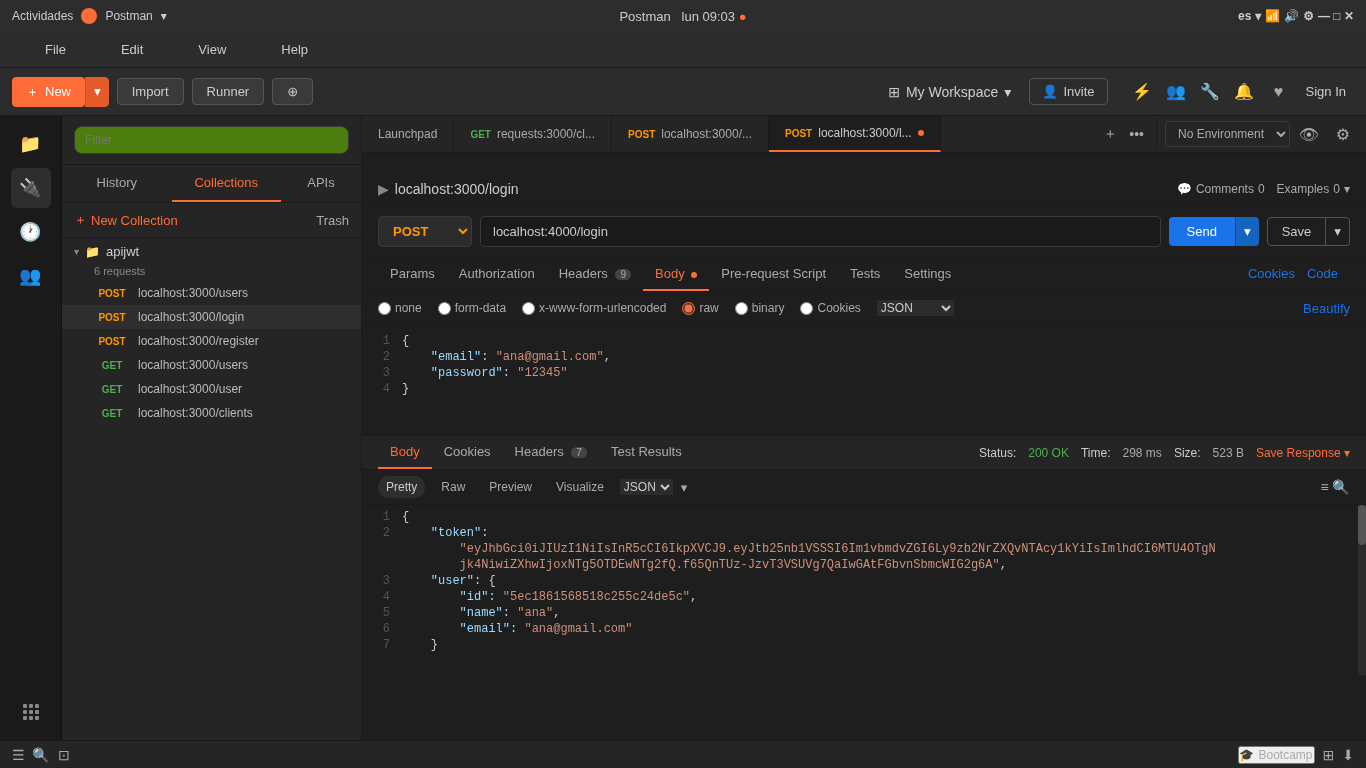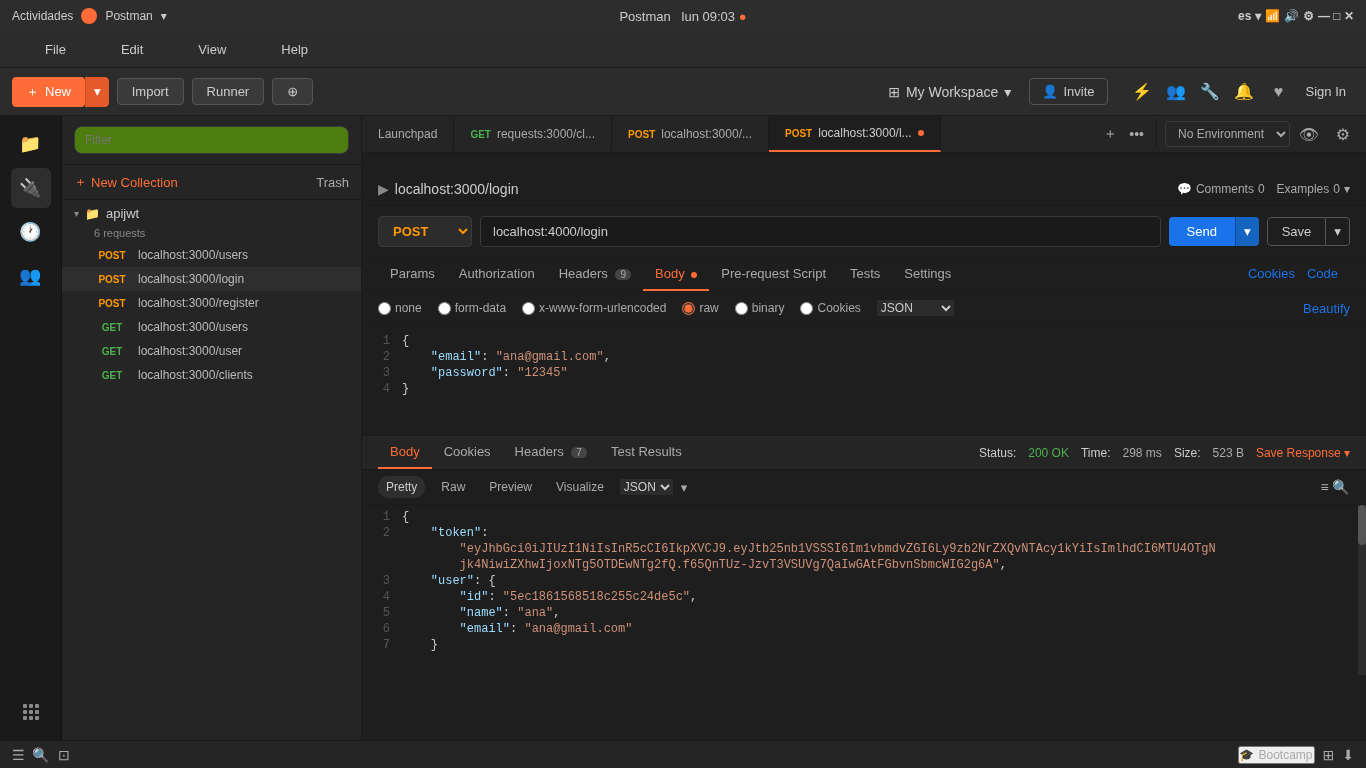--- a/index.html
+++ b/index.html
@@ -628,20 +628,25 @@
           <div class="grid-dot"></div>
             <div class="grid-dot"></div>
             <div class="grid-dot"></div>
         </div>
       </div>
     </div>
 
     <div class="sidebar">
       <div class="sidebar-search">
         <input type="text" placeholder="Filter" style="">
+      </div>
+      <div class="sidebar-tabs">
+        <div class="sidebar-tab">History</div>
+        <div class="sidebar-tab active">Collections</div>
+        <div class="sidebar-tab">APIs</div>
       </div>
       <div class="sidebar-actions">
         <button class="new-collection-btn">
           <span>＋</span>
           <span>New Collection</span>
         </button>
         <button class="trash-btn">Trash</button>
       </div>
 
       <div class="collection-header">

